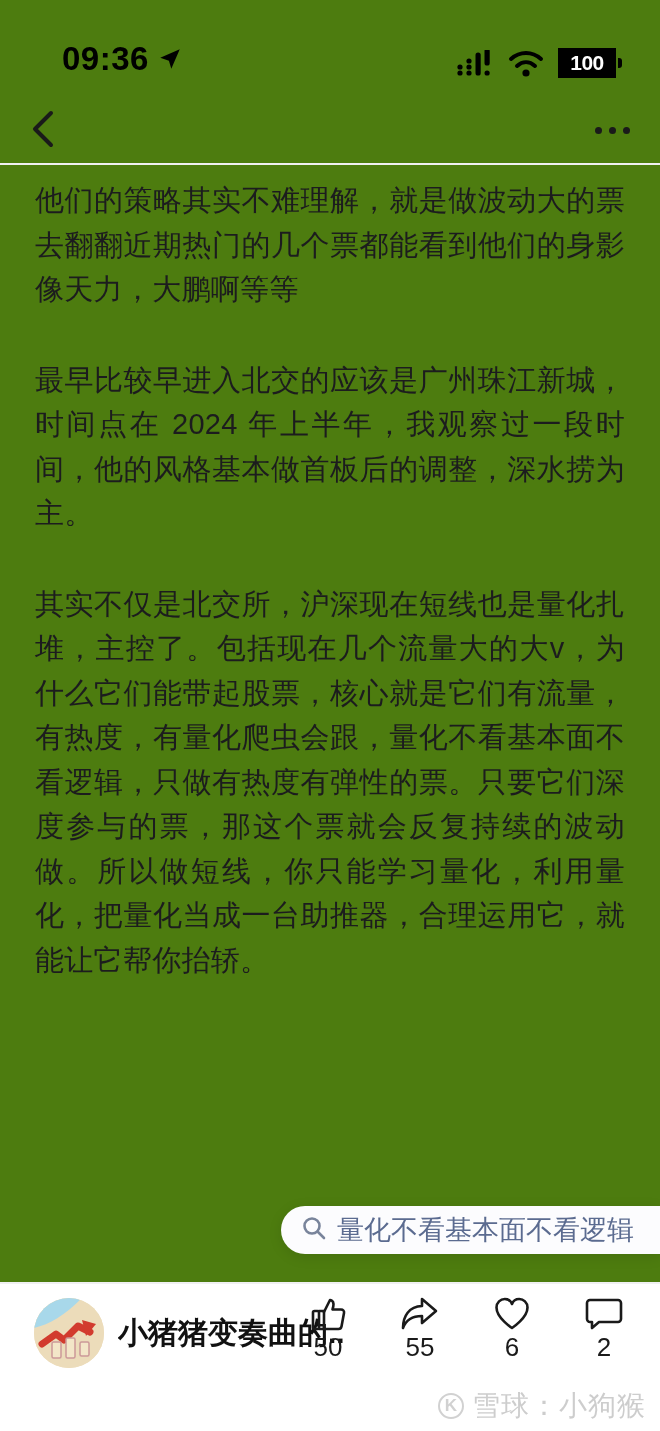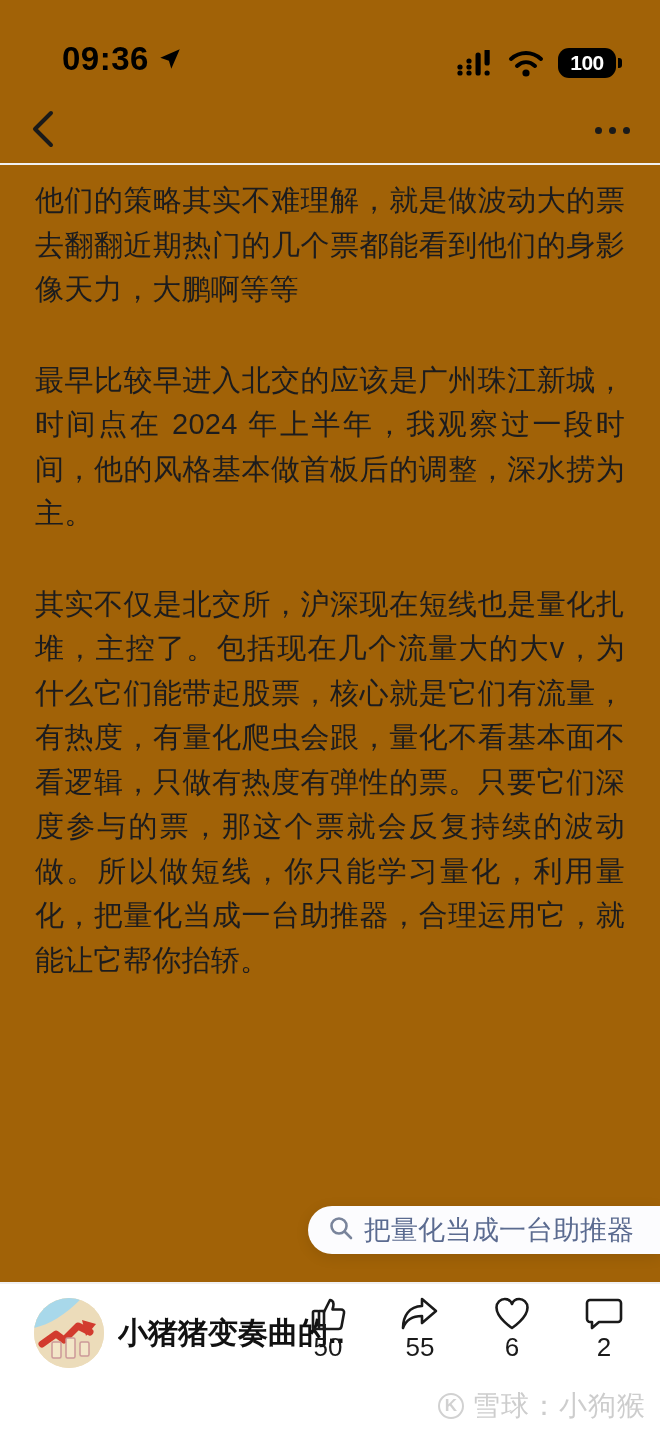--- a/index.html
+++ b/index.html
@@ -3,21 +3,21 @@
 <meta charset="utf-8">
 <style>
   * { margin: 0; padding: 0; box-sizing: border-box; }
   html, body { background: #777; }
   body { font-family: "Liberation Sans", "DejaVu Sans", sans-serif; }
   .screen {
     position: relative;
     width: 660px;
     height: 1431px;
     margin: 0 auto;
-    background: #a16207;
+    background: #4d7c0f;
     overflow: hidden;
     color: #1a1a1a;
   }
 
   
   .status-bar {
     position: absolute;
     top: 0; left: 0; right: 0;
     height: 96px;
     display: flex;
@@ -33,21 +33,21 @@
     color: #000;
   }
   .loc-icon svg { display: block; }
   .status-icons { display: flex; align-items: center; gap: 14px; }
   .signal-icon svg, .wifi-icon svg { display: block; }
   .battery {
     position: relative;
     width: 58px;
     height: 30px;
     background: #000;
-    border-radius: 11px;
+    border-radius: 0;
     display: flex;
     align-items: center;
     justify-content: center;
   }
   .battery::after {
     content: "";
     position: absolute;
     right: -6px;
     top: 10px;
     width: 4px;
@@ -268,21 +268,21 @@
     <p>其实不仅是北交所，沪深现在短线也是量化扎堆，主控了。包括现在几个流量大的大v，为什么它们能带起股票，核心就是它们有流量，有热度，有量化爬虫会跟，量化不看基本面不看逻辑，只做有热度有弹性的票。只要它们深度参与的票，那这个票就会反复持续的波动做。所以做短线，你只能学习量化，利用量化，把量化当成一台助推器，合理运用它，就能让它帮你抬轿。</p>
   </div>
 
   <div class="search-pill">
     <span>
       <svg width="26" height="26" viewBox="0 0 26 26">
         <circle cx="11" cy="11" r="7.5" fill="none" stroke="#79849b" stroke-width="2.6"></circle>
         <line x1="16.5" y1="16.5" x2="23" y2="23" stroke="#79849b" stroke-width="2.6" stroke-linecap="round"></line>
       </svg>
     </span>
-    <span class="pill-label">把量化当成一台助推器</span>
+    <span class="pill-label">量化不看基本面不看逻辑</span>
   </div>
 
   <div class="bottom-bar">
     <div class="author">
       <span class="avatar">
         <svg width="70" height="70" viewBox="0 0 70 70">
           <rect width="70" height="70" fill="#ecdcba"></rect>
           <path d="M0 0 L48 0 C30 18, 16 26, 0 30 Z" fill="#a8d8ea"></path>
           <path d="M8 46 L22 36 L30 42 L44 28 L56 34" fill="none" stroke="#d23b2e" stroke-width="7" stroke-linecap="round" stroke-linejoin="round"></path>
           <path d="M48 22 L62 26 L52 38 Z" fill="#d23b2e"></path>

